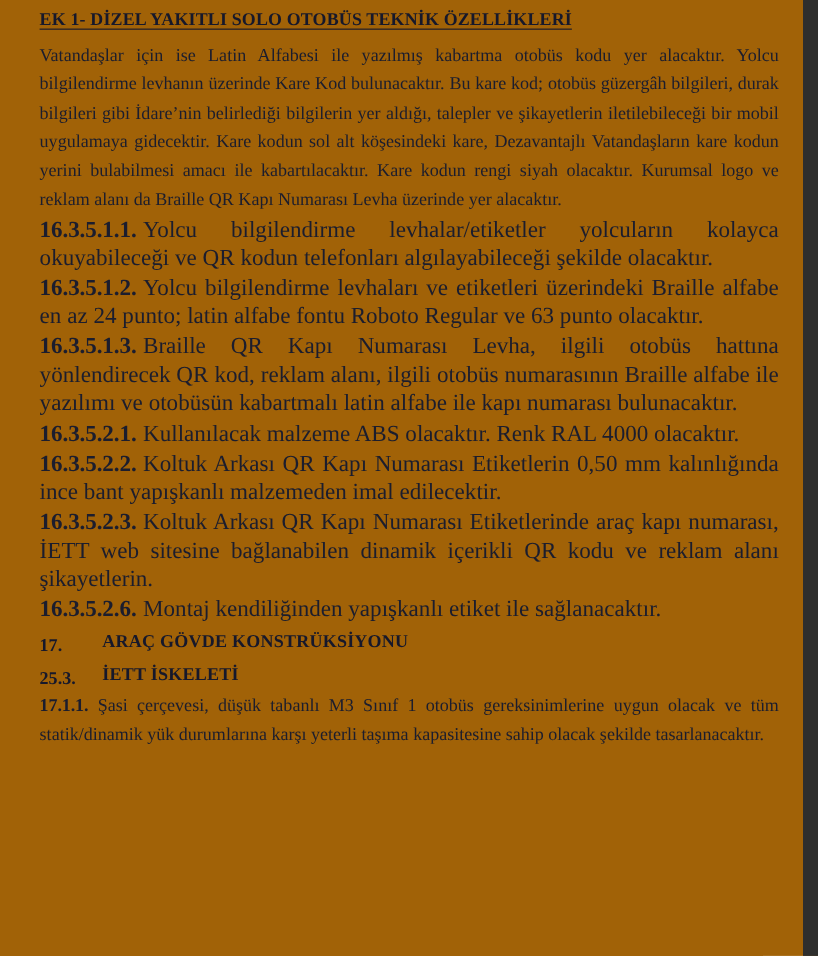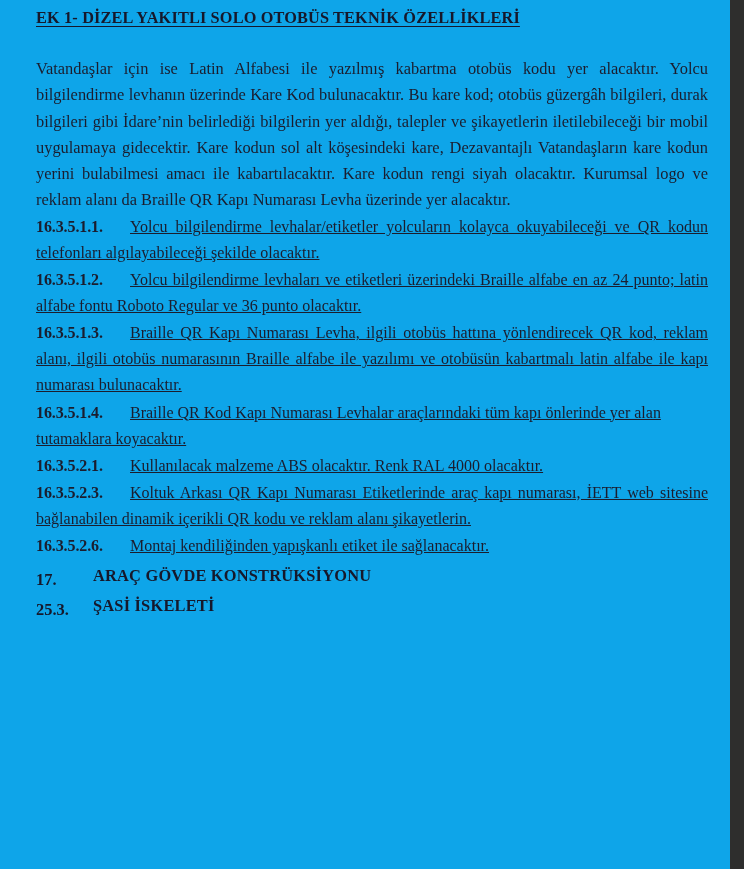--- a/index.html
+++ b/index.html
@@ -10,21 +10,21 @@
   body {
     width: 744px;
     height: 869px;
     overflow: hidden;
     font-family: "Liberation Serif", "DejaVu Serif", serif;
   }
   #page {
     position: relative;
     width: 744px;
     height: 869px;
-    background: #0ea5e9;
+    background: #a16207;
     box-sizing: border-box;
     overflow: hidden;
   }
   #scan-edge {
     position: absolute;
     top: 0;
     right: 0;
     width: 14px;
     height: 869px;
     background: #2e2e2d;
@@ -49,32 +49,31 @@
     line-height: 1.25;
     white-space: nowrap;
   }
 
   .para {
     font-size: 16.4px;
     color: #1b1d2e;
     line-height: 26.1px;
     text-align: justify;
     text-justify: inter-word;
-    margin: 28px 0 0 0;
+    margin: 9px 0 0 0;
     hyphens: none;
   }
 
   
   .clause {
     position: relative;
-    font-size: 16px;
+    font-size: 21px;
     color: #1b1d2e;
     line-height: 26.1px;
     margin: 1px 0 0 0;
-    text-decoration: underline;
   }
   .clause .num {
     position: absolute;
     left: 0;
     top: 0;
     font-weight: bold;
     white-space: nowrap;
     letter-spacing: -0.1px;
   }
   .clause .body {
@@ -134,58 +133,61 @@
 
     <p class="para">Vatandaşlar için ise Latin Alfabesi ile yazılmış kabartma otobüs kodu yer alacaktır. Yolcu bilgilendirme levhanın üzerinde Kare Kod bulunacaktır. Bu kare kod; otobüs güzergâh bilgileri, durak bilgileri gibi İdare’nin belirlediği bilgilerin yer aldığı, talepler ve şikayetlerin iletilebileceği bir mobil uygulamaya gidecektir.  Kare kodun sol alt köşesindeki kare, Dezavantajlı Vatandaşların kare kodun yerini bulabilmesi amacı ile kabartılacaktır. Kare kodun rengi siyah olacaktır. Kurumsal logo ve reklam alanı da Braille QR Kapı Numarası Levha üzerinde yer alacaktır.</p>
 
     <div class="clause">
       <span class="num">16.3.5.1.1.</span>
       <span class="body">Yolcu bilgilendirme levhalar/etiketler yolcuların kolayca okuyabileceği ve QR kodun telefonları algılayabileceği şekilde olacaktır.</span>
     </div>
 
     <div class="clause">
       <span class="num">16.3.5.1.2.</span>
-      <span class="body">Yolcu bilgilendirme levhaları ve etiketleri üzerindeki Braille alfabe en az 24 punto; latin alfabe fontu Roboto Regular ve 36 punto olacaktır.</span>
+      <span class="body">Yolcu bilgilendirme levhaları ve etiketleri üzerindeki Braille alfabe en az 24 punto; latin alfabe fontu Roboto Regular ve 63 punto olacaktır.</span>
     </div>
 
     <div class="clause">
       <span class="num">16.3.5.1.3.</span>
       <span class="body">Braille QR Kapı Numarası Levha, ilgili otobüs hattına yönlendirecek QR kod, reklam alanı, ilgili otobüs numarasının Braille alfabe ile yazılımı ve otobüsün kabartmalı latin alfabe ile kapı numarası bulunacaktır.</span>
     </div>
 
-    <div class="clause">
-      <span class="num">16.3.5.1.4.</span>
-      <span class="body nojust">Braille QR Kod Kapı Numarası Levhalar araçlarındaki tüm kapı önlerinde yer alan tutamaklara koyacaktır.</span>
-    </div>
 
 
     <div class="clause">
       <span class="num">16.3.5.2.1.</span>
       <span class="body nojust">Kullanılacak malzeme ABS olacaktır. Renk RAL 4000 olacaktır.</span>
     </div>
 
+    <div class="clause">
+      <span class="num">16.3.5.2.2.</span>
+      <span class="body">Koltuk Arkası QR Kapı Numarası Etiketlerin 0,50 mm kalınlığında ince bant yapışkanlı malzemeden imal edilecektir.</span>
+    </div>
 
     <div class="clause">
       <span class="num">16.3.5.2.3.</span>
       <span class="body">Koltuk Arkası QR Kapı Numarası Etiketlerinde araç kapı numarası, İETT web sitesine bağlanabilen dinamik içerikli QR kodu ve reklam alanı şikayetlerin.</span>
     </div>
 
 
 
     <div class="clause">
       <span class="num">16.3.5.2.6.</span>
       <span class="body nojust">Montaj kendiliğinden yapışkanlı etiket ile sağlanacaktır.</span>
     </div>
 
     <div class="heading">
       <span class="num">17.</span>
       <span class="label">ARAÇ GÖVDE KONSTRÜKSİYONU</span>
     </div>
 
     <div class="heading">
       <span class="num">25.3.</span>
-      <span class="label">ŞASİ İSKELETİ</span>
+      <span class="label">İETT İSKELETİ</span>
     </div>
 
+    <p class="clause-inline">
+      <span class="num">17.1.1.</span><span class="txt"> Şasi çerçevesi, düşük tabanlı M3 Sınıf 1 otobüs gereksinimlerine uygun olacak ve tüm statik/dinamik yük durumlarına karşı yeterli taşıma kapasitesine sahip olacak şekilde tasarlanacaktır.</span>
+    </p>
 
 
   </div>
 </div>
 
 </body></html>

